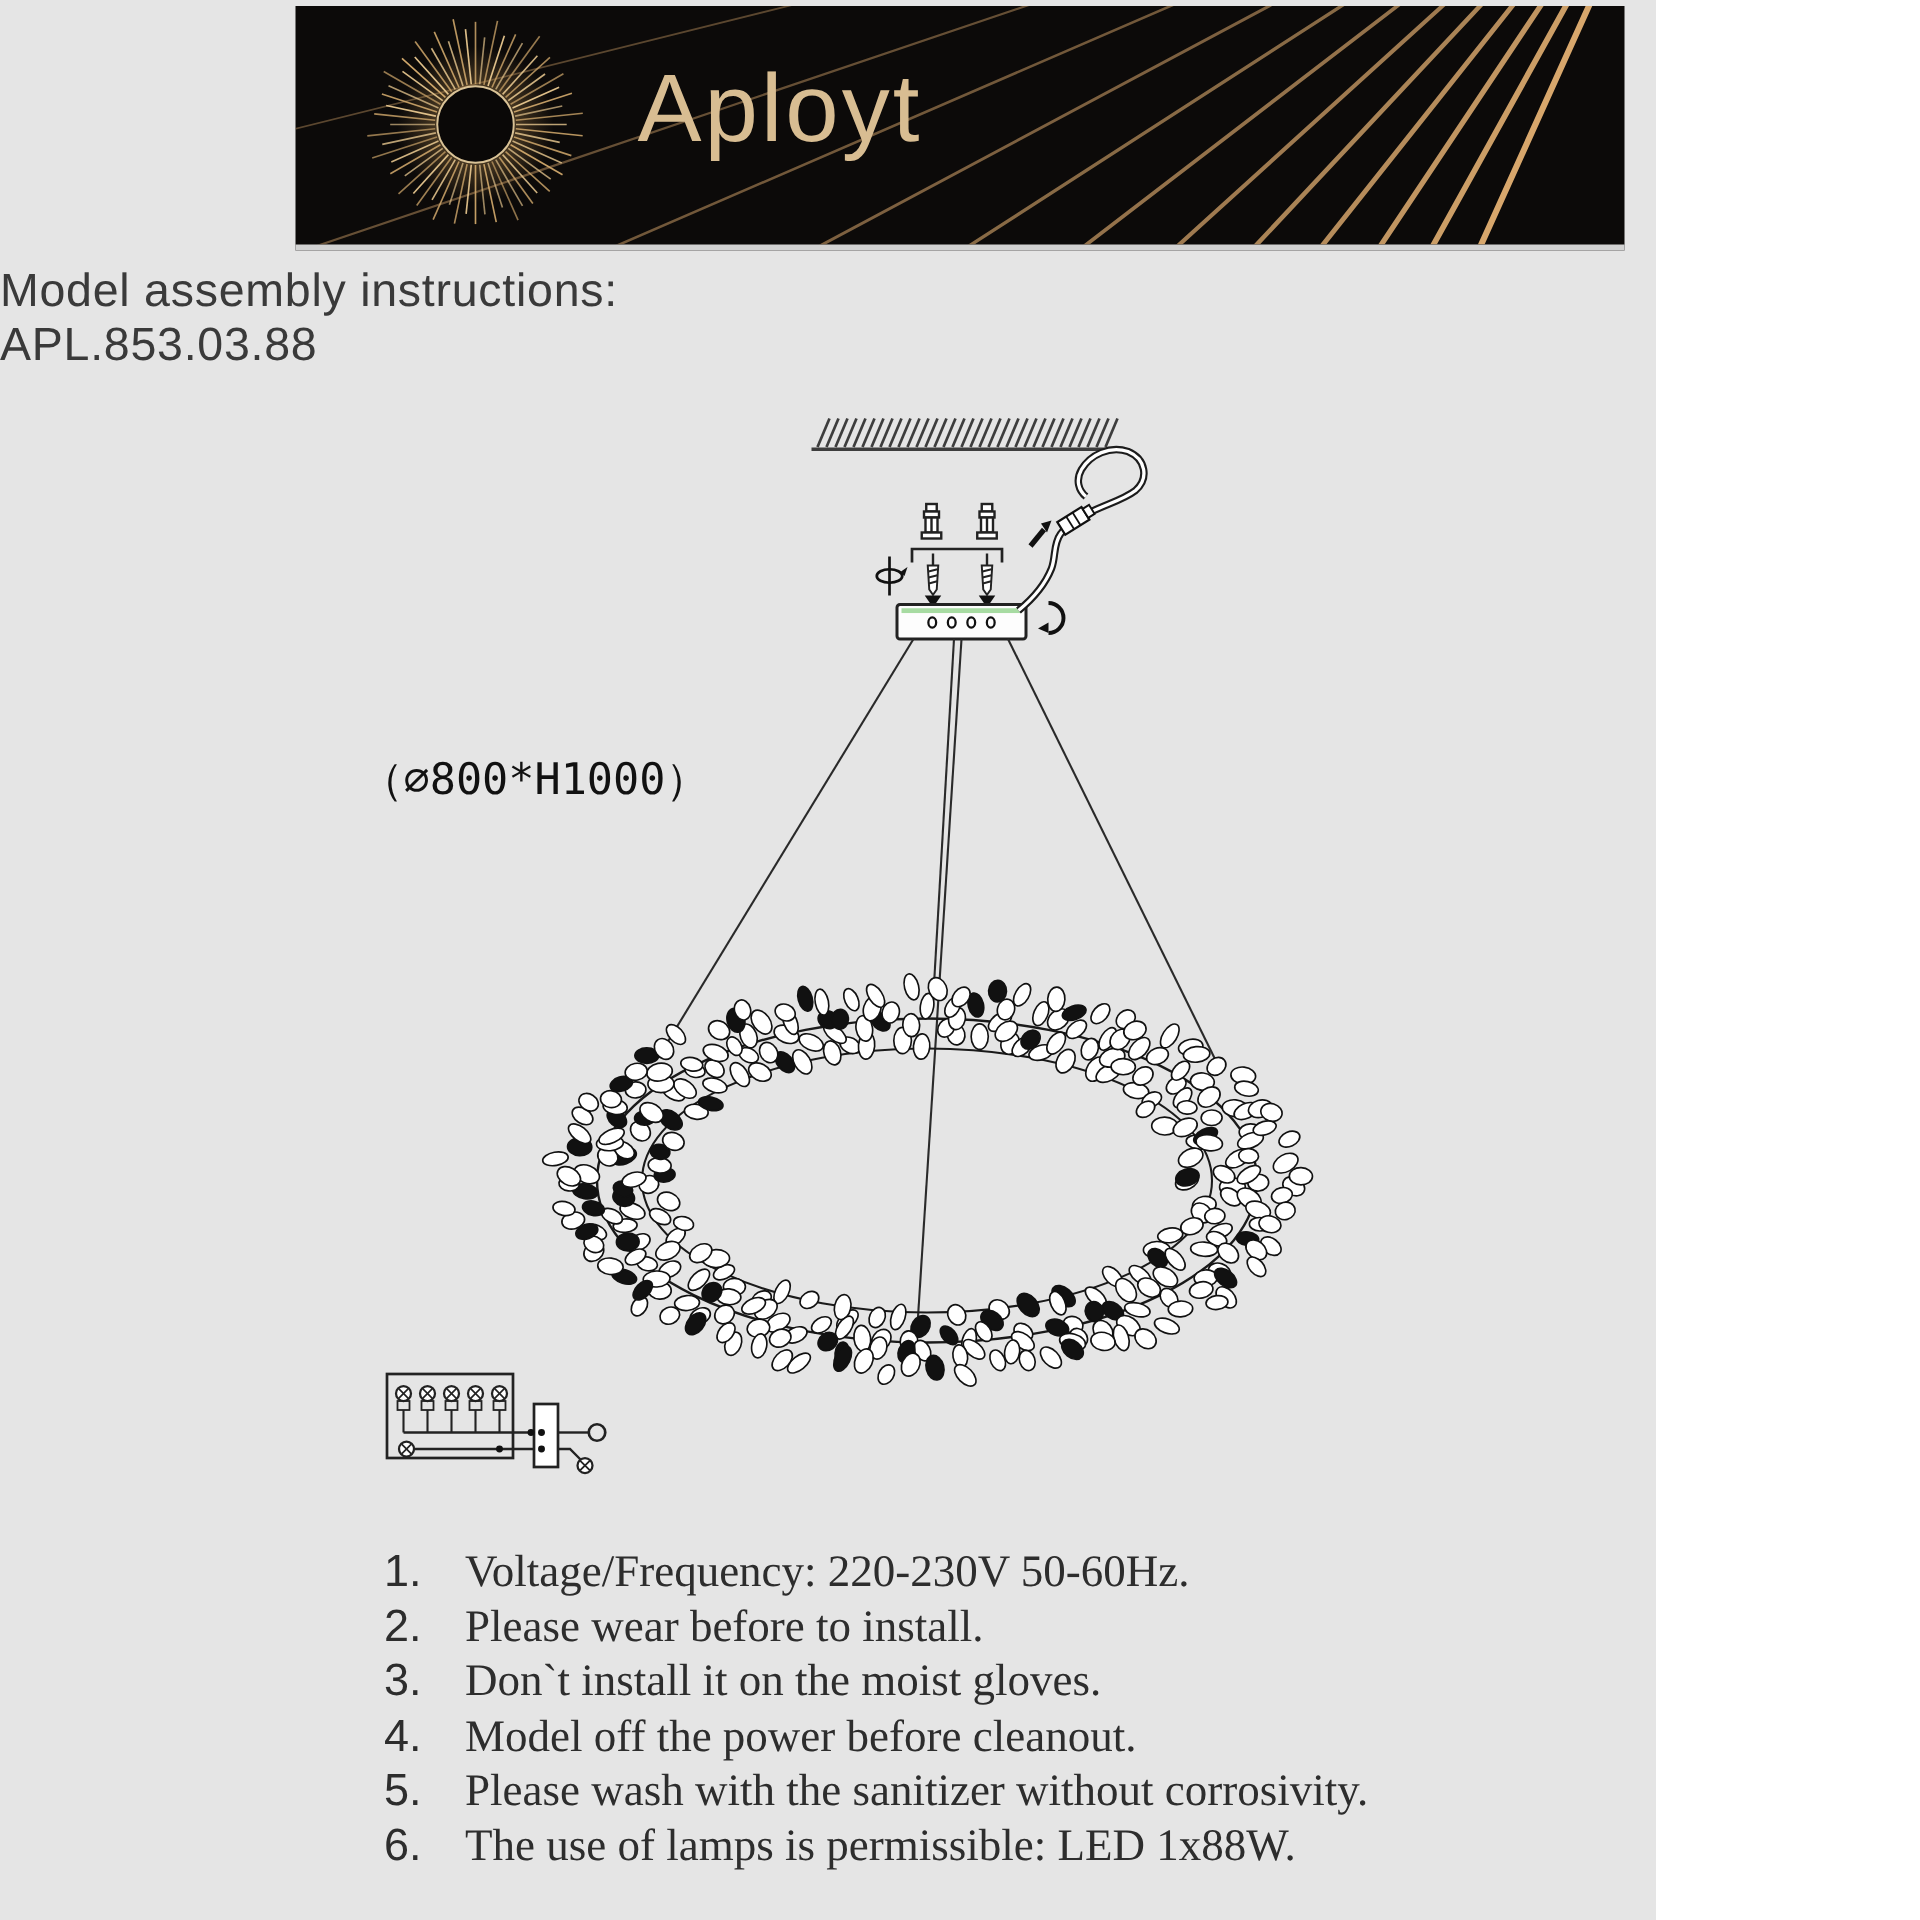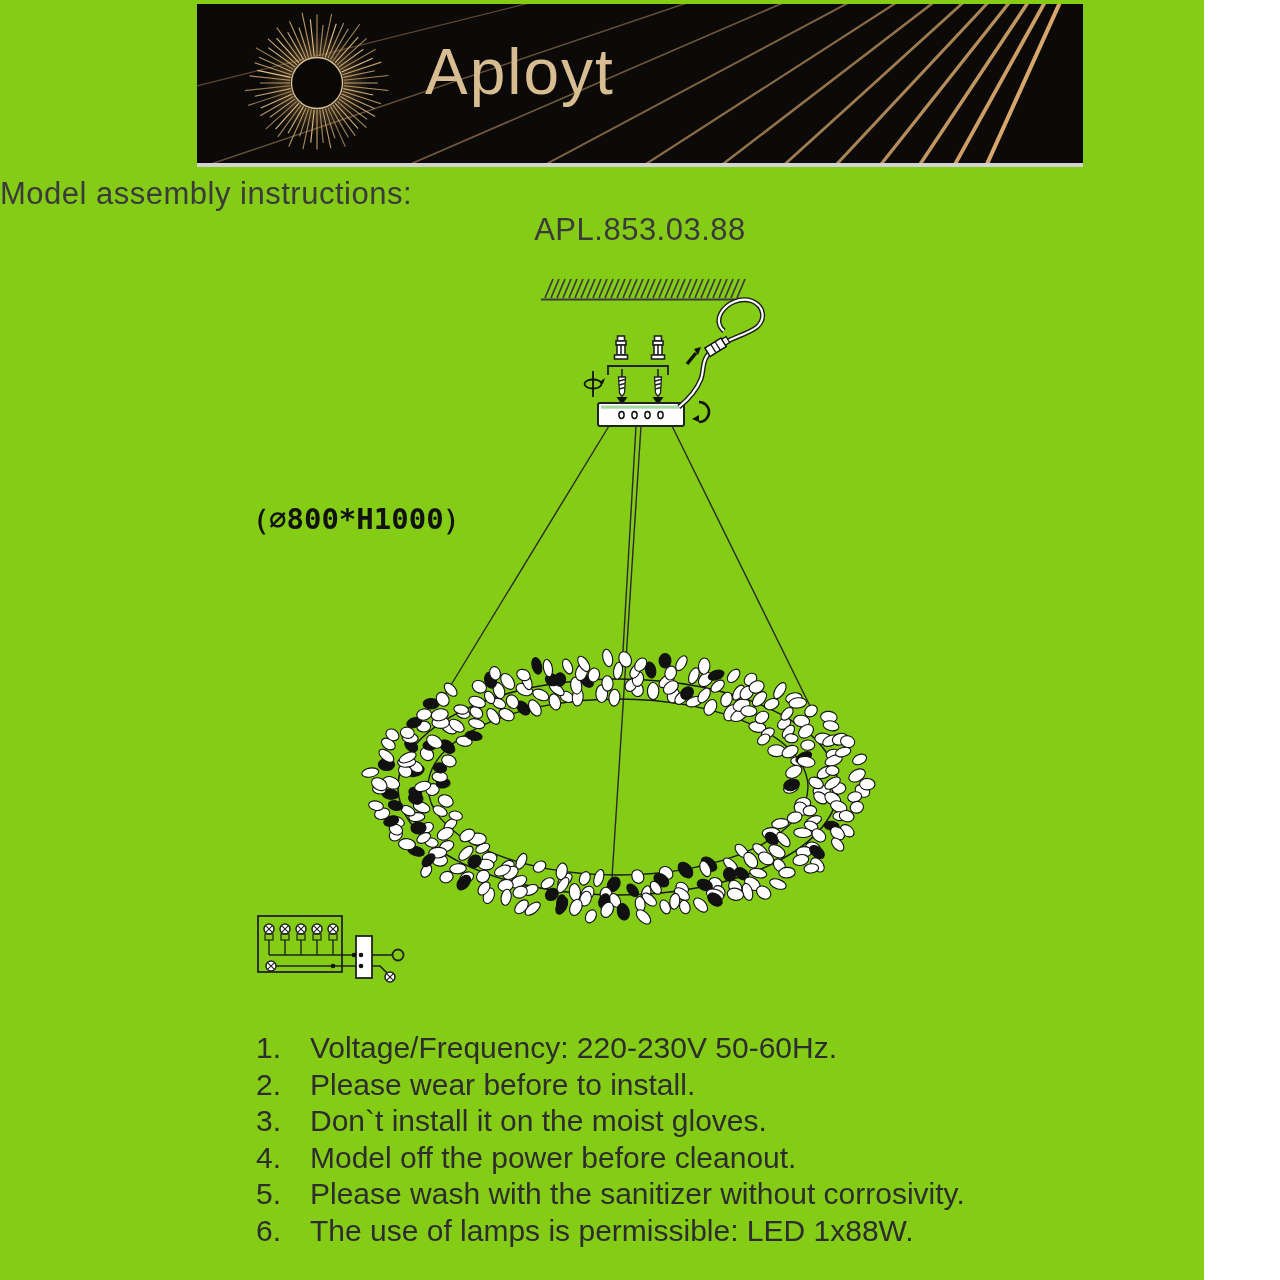--- a/index.html
+++ b/index.html
@@ -1,44 +1,44 @@
 <!DOCTYPE html>
 <html><head>
 <meta charset="utf-8">
 <style>
   html,body{margin:0;padding:0;background:#ffffff;}
-  .page{position:relative;width:1204px;height:1280px;background:#84cc16;overflow:hidden;
+  .page{position:relative;width:1104px;height:1280px;background:#e5e5e5;overflow:hidden;
         font-family:"Liberation Sans",sans-serif;}
 
   
   .banner{position:absolute;left:197px;top:4px;width:886px;height:159px;
           background:#0c0a09;border-bottom:4px solid #d2d2d2;overflow:hidden;}
   .banner svg{position:absolute;left:0;top:0;}
   .brand{position:absolute;left:228px;top:36px;font-size:64px;font-weight:400;
          letter-spacing:2px;color:#d8bd92;line-height:1;}
 
   
   .title{position:absolute;left:0;top:176px;width:1280px;
          font-size:31px;color:#3a3a3a;letter-spacing:0.5px;}
-  .model{position:absolute;left:0;top:212px;width:1280px;text-align:center;
+  .model{position:absolute;left:0;top:212px;width:1280px;text-align:left;
          font-size:31px;color:#3a3a3a;letter-spacing:0.5px;}
 
   
   .dim{position:absolute;left:240px;top:500px;font-family:"DejaVu Sans Mono","DejaVu Sans",monospace;
-       font-weight:bold;font-size:29px;color:#111;}
+       font-weight:normal;font-size:29px;color:#111;}
 
   
   .diagram{position:absolute;left:0;top:0;width:1280px;height:1280px;}
 
   
   .instructions{position:absolute;left:256px;top:1030px;width:840px;
                 list-style:none;margin:0;padding:0;}
   .instructions li{display:flex;font-size:30px;color:#2d2d2d;line-height:36.6px;}
   .instructions .num{flex:0 0 54px;}
-  .instructions .txt{flex:1;}
+  .instructions .txt{flex:1;font-family:Liberation Serif, serif;}
 </style>
 </head>
 <body>
 
 <div class="page">
 
   <header class="banner">
     <svg width="886" height="159" viewBox="0 0 886 159">
       <defs>
         <radialGradient id="glow" cx="50%" cy="50%" r="50%">

